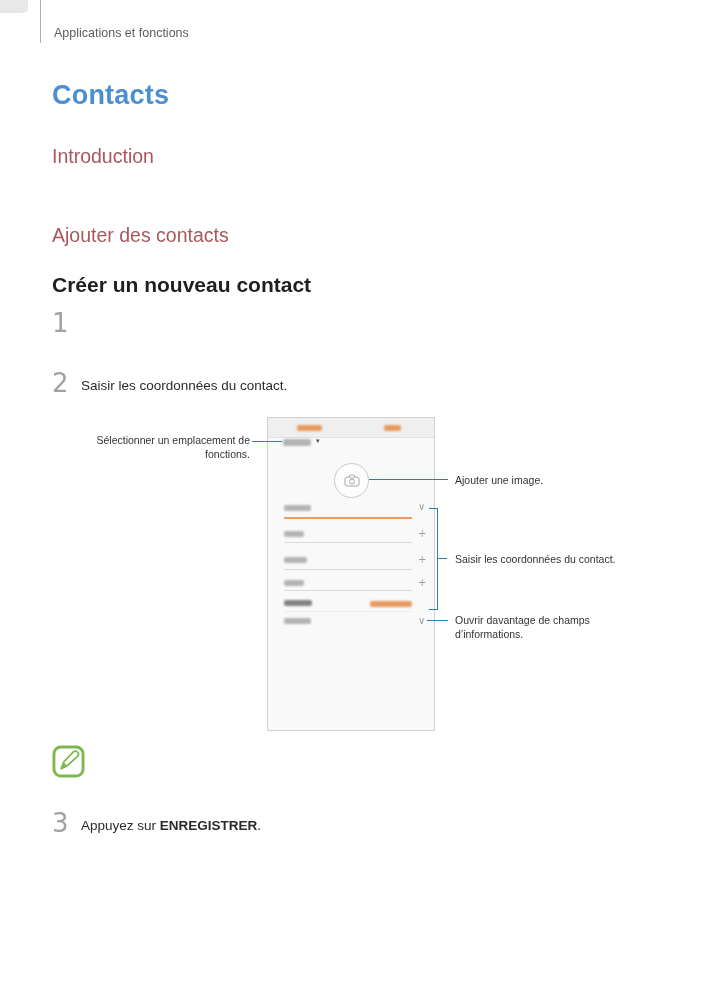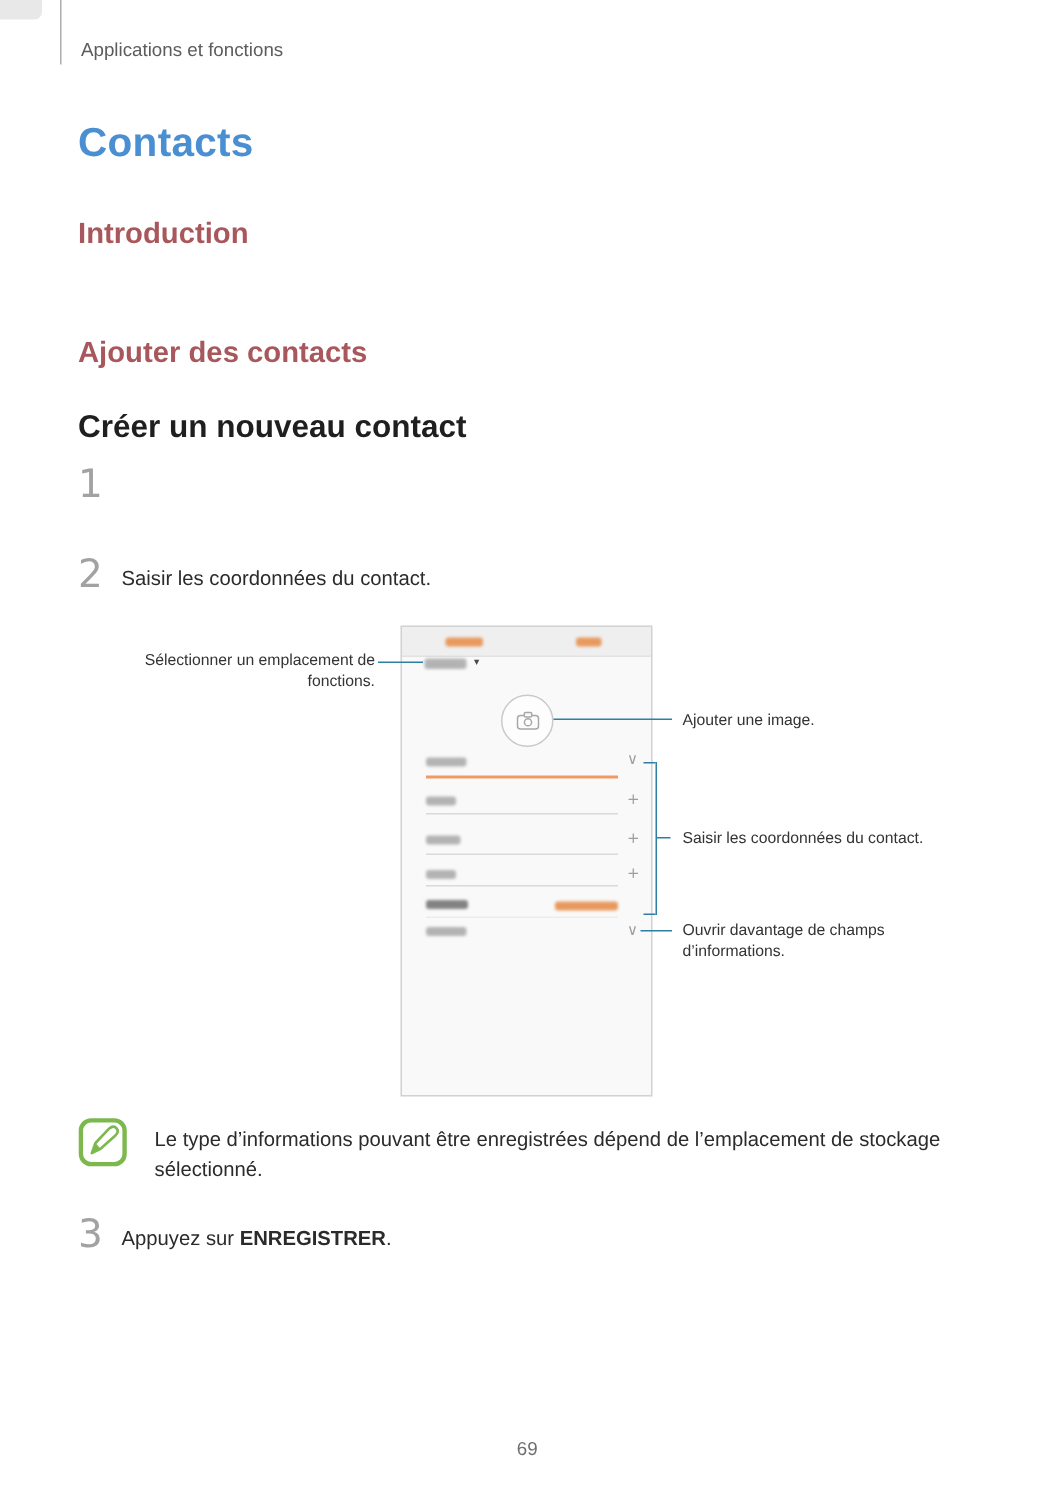--- a/index.html
+++ b/index.html
@@ -7,21 +7,21 @@
     position:relative;width:703px;height:994px;background:#ffffff;overflow:hidden;
     font-family:"Liberation Sans","DejaVu Sans",sans-serif;color:#2b2b2b;
   }
   .abs{position:absolute;}
   
   .corner-tab{left:0;top:0;width:28px;height:13px;background:#e8e8e8;border-radius:0 0 5px 0;}
   .header-rule{left:40px;top:0;width:1px;height:43px;background:#aeaeae;}
   .header-text{left:54px;top:26px;font-size:12.5px;color:#5c5c5c;}
   
   .page-title{left:52px;top:80px;font-size:27px;font-weight:bold;color:#4b8fd3;letter-spacing:.2px;}
-  .h2{font-size:19.5px;font-weight:bold;color:#a8585c;}
+  .h2{font-size:19.5px;font-weight:normal;color:#a8585c;}
   .h-intro{left:52px;top:145px;}
   .h-add{left:52px;top:224px;}
   .h3{left:52px;top:273px;font-size:21px;font-weight:bold;color:#1f1f1f;}
   .body-text{font-size:13.5px;color:#2b2b2b;line-height:20px;}
   .intro-body{left:52px;top:180px;}
   
   .step-num{font-size:26px;color:#a2a2a2;font-family:"DejaVu Sans",sans-serif;}
   .n1{left:52px;top:308px;} .n2{left:52px;top:368px;} .n3{left:52px;top:808px;}
   .step1-text{left:81px;top:315px;width:532px;}
   .step2-text{left:81px;top:376px;width:532px;}
@@ -131,19 +131,17 @@
   <div class="cline" style="left:427px;top:620px;width:21px;height:1px;"></div>
   <div class="abs callout co-more">Ouvrir davantage de champs d’informations.</div>
 
   <div class="abs note-icon">
     <svg viewBox="0 0 34 34" width="33" height="33">
       <rect x="2" y="2" width="30" height="30" rx="7" fill="#ffffff" stroke="#7cb84e" stroke-width="3"></rect>
       <path d="M9.5 24.5 L12 17.5 L21.5 7.5 Q24.5 5 26.5 7.5 Q28.5 10 25.5 12.5 L15.5 21.5 Z" fill="none" stroke="#7cb84e" stroke-width="1.8" stroke-linejoin="round"></path>
       <path d="M9.5 24.5 L12 17.5 L15.5 21.5 Z" fill="#7cb84e"></path>
     </svg>
   </div>
-  <div class="abs note-text">Le type d’informations pouvant être enregistrées dépend de l’emplacement de stockage sélectionné.</div>
 
   <div class="abs step-num n3">3</div>
   <div class="abs body-text step3-text"><span>Appuyez sur </span><b>ENREGISTRER</b><span>.</span></div>
 
-  <div class="abs page-number">69</div>
 </div>
 
 </body></html>

